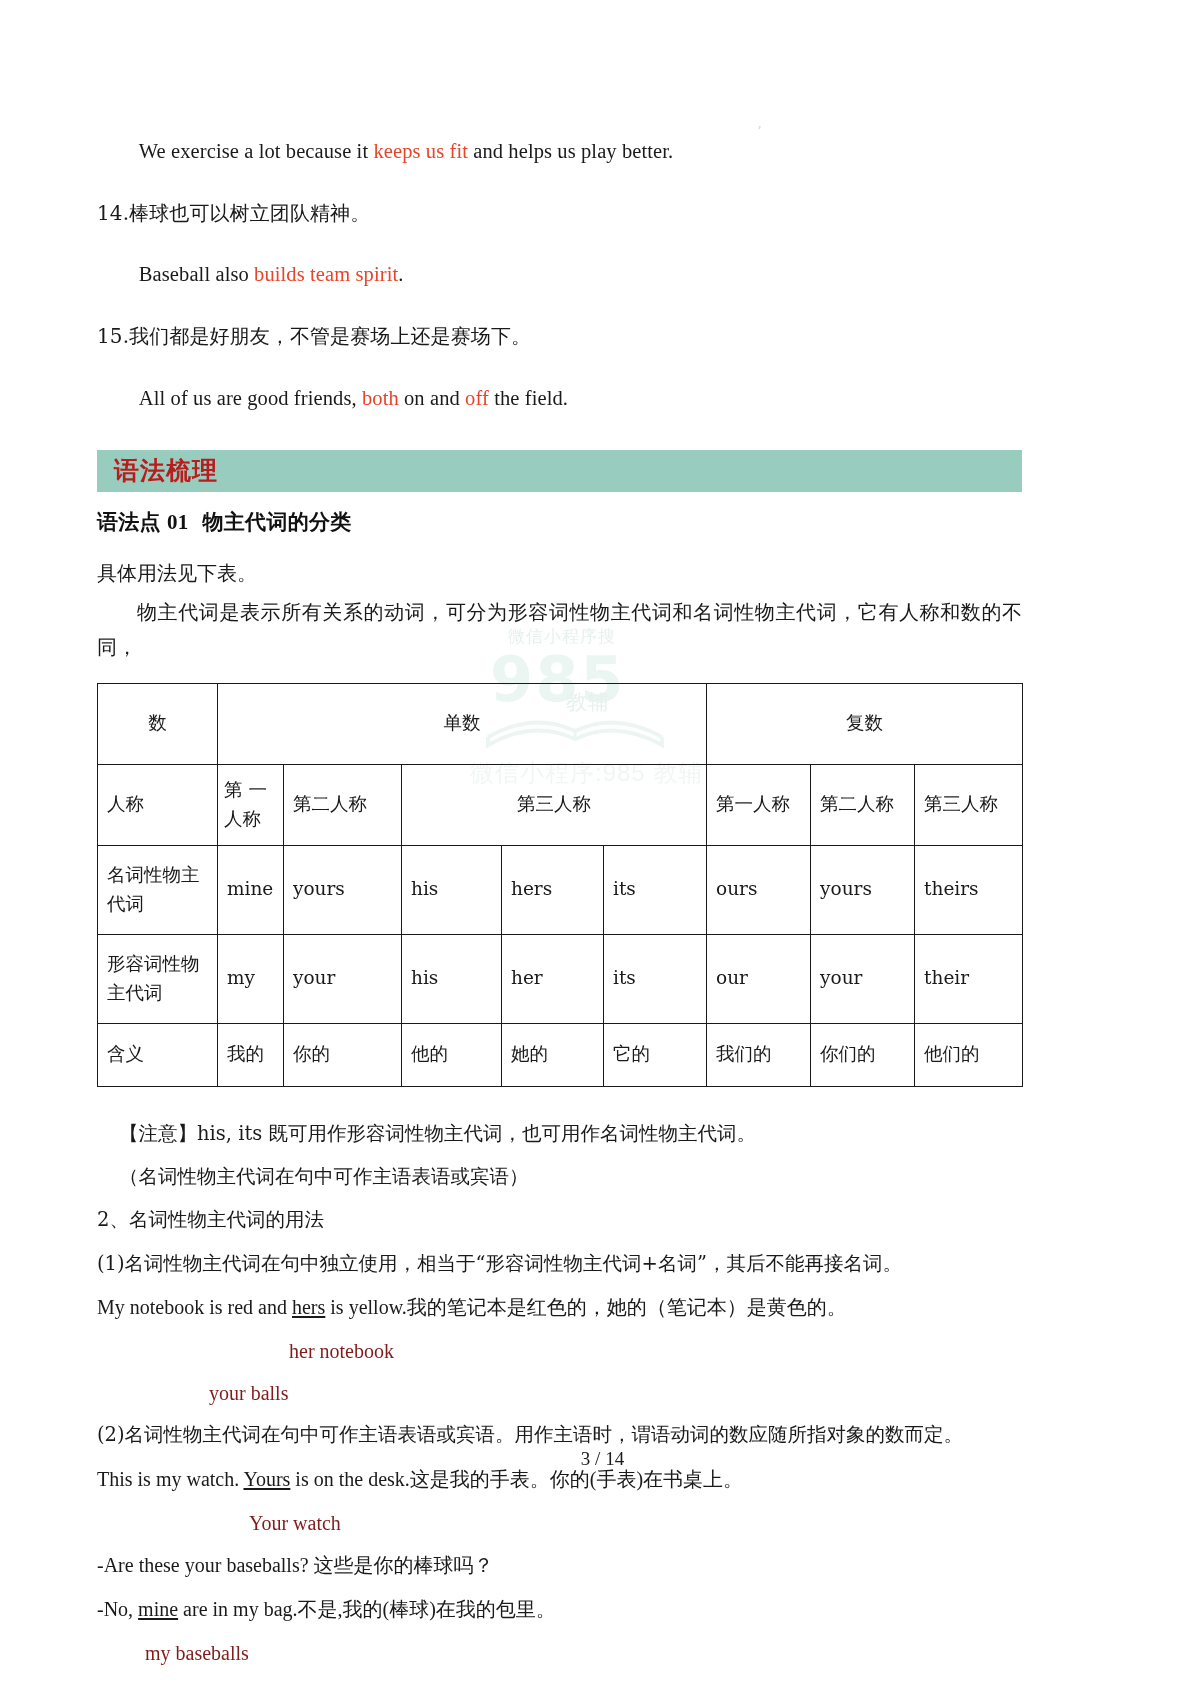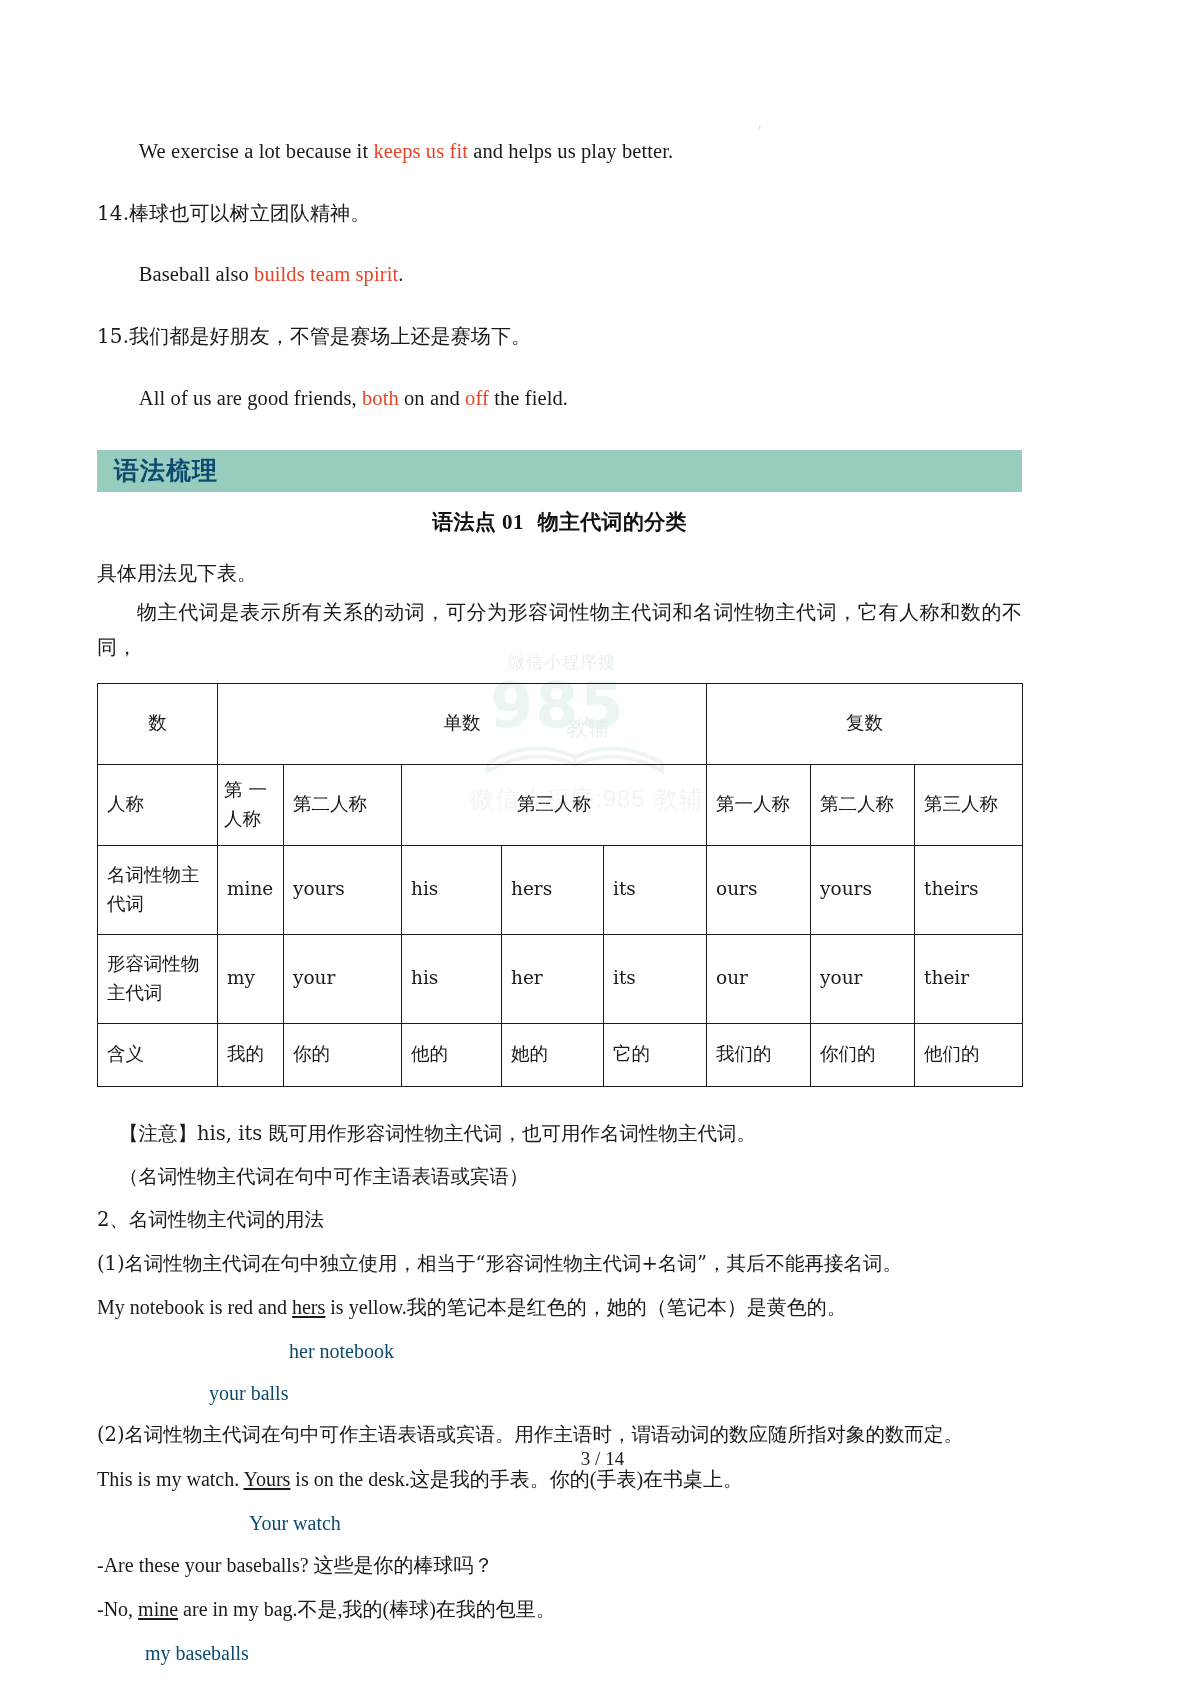--- a/index.html
+++ b/index.html
@@ -48,33 +48,32 @@
     margin: 6px 0 16px 0;
     display: flex;
     align-items: center;
     padding-left: 17px;
     box-sizing: border-box;
   }
   .banner-title {
     font-family: "DejaVu Sans", "Liberation Sans", sans-serif;
     font-weight: bold;
     font-size: 25px;
-    color: #0c4a6e;
+    color: #b91c1c;
     letter-spacing: 1px;
   }
 
   
   .gp-heading {
     font-family: "DejaVu Sans", "Liberation Sans", sans-serif;
     font-weight: bold;
     font-size: 21px;
     margin: 0 0 20px 0;
     color: #111;
     letter-spacing: 0.3px;
-    text-align: center;
   }
   .gp-heading .num {
     font-family: "Liberation Serif", serif;
     font-weight: bold;
   }
 
   .para {
     font-family: "DejaVu Serif", "Liberation Serif", serif;
     font-size: 20px;
     line-height: 1.75;
@@ -107,21 +106,21 @@
   td.body { height: 74px; }
   td.eng {
     font-family: "Liberation Serif", "DejaVu Serif", serif;
     font-size: 19px;
   }
 
   
   .watermark {
     position: absolute;
     left: 470px;
-    top: 651px;
+    top: 625px;
     width: 330px;
     height: 180px;
     z-index: 1;
     pointer-events: none;
     opacity: 0.5;
   }
   .wm-top {
     position: absolute;
     left: 38px;
     top: 0px;
@@ -185,21 +184,21 @@
   .note.ind1 { padding-left: 22px; }
   .ex-line {
     font-family: "Liberation Serif", "DejaVu Serif", serif;
     font-size: 20px;
     margin: 0 0 22px 0;
     line-height: 1.1;
   }
   .ex-sub {
     font-family: "Liberation Serif", "DejaVu Serif", serif;
     font-size: 20px;
-    color: #0c4a6e;
+    color: #7f1d1d;
     margin: 0 0 20px 0;
     line-height: 1.1;
   }
   .pad-a { padding-left: 192px; }
   .pad-b { padding-left: 112px; }
   .pad-c { padding-left: 152px; }
   .pad-d { padding-left: 48px; }
 
   
   .footer {

